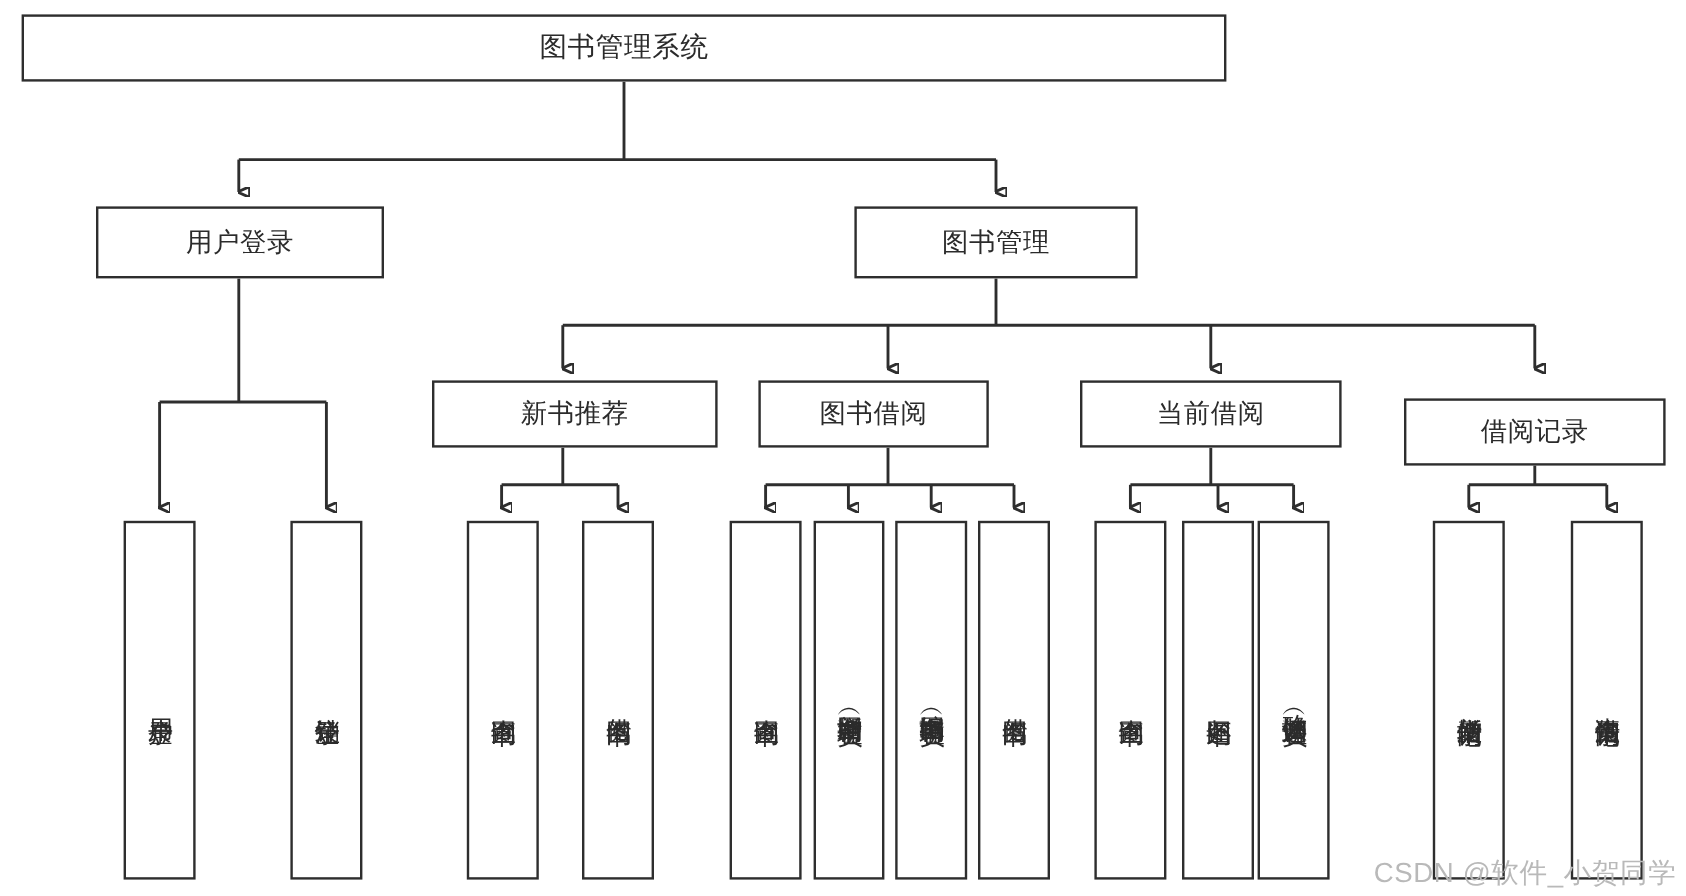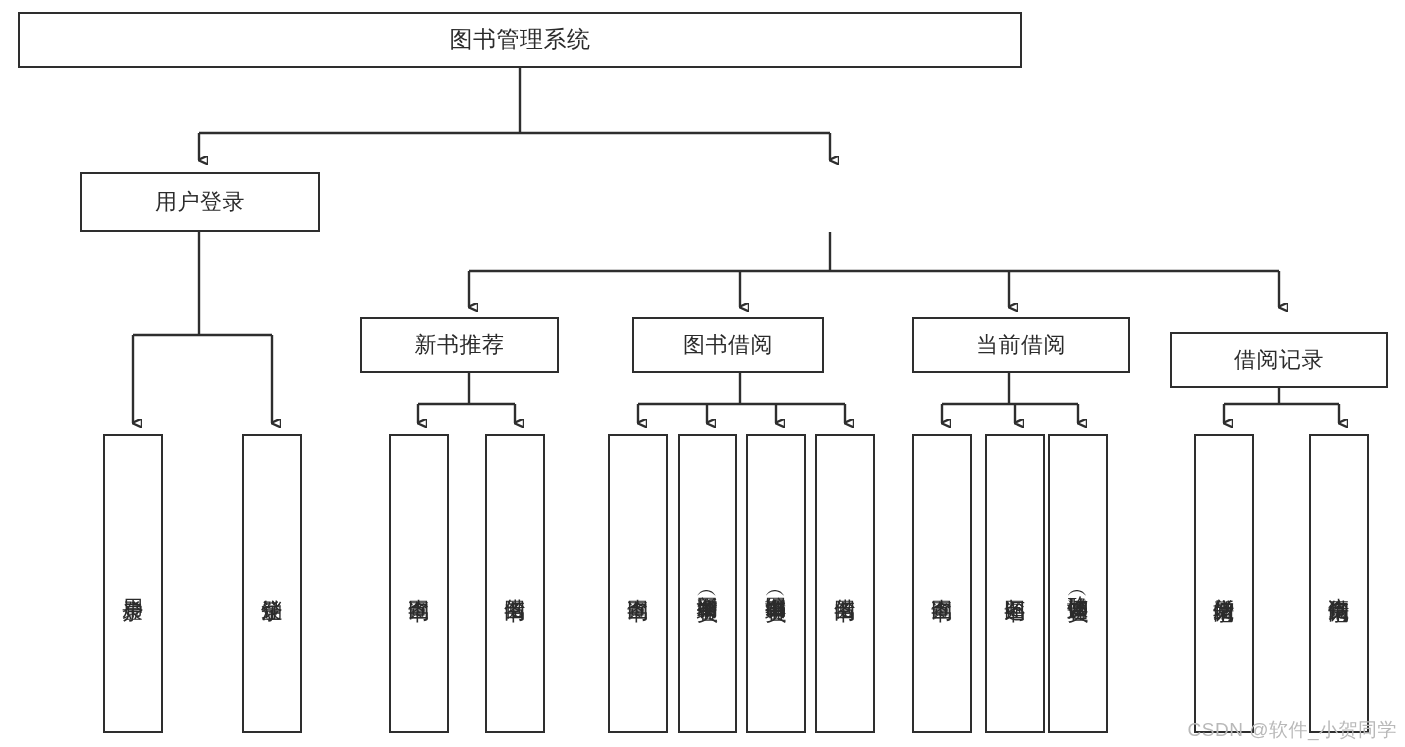--- a/index.html
+++ b/index.html
@@ -65,21 +65,21 @@
   }
   svg.links path, svg.links line {
     stroke: #2e2e2e;
     stroke-width: 2.4;
     fill: none;
   }
   .watermark {
     position: absolute;
     right: 8px;
     bottom: 4px;
-    font-size: 19px;
+    font-size: 23px;
     color: #b9b9b9;
     letter-spacing: 0.5px;
     white-space: nowrap;
     font-family: "Liberation Sans", "DejaVu Sans", sans-serif;
   }
 </style>
 </head>
 <body>
 
 <div id="canvas">
@@ -132,28 +132,31 @@
     <line x1="1339" y1="404" x2="1339" y2="423" marker-end="url(#arrow)"></line>
   </svg>
 
   <div class="node h root" style="left:18px; top:12px; width:1004px; height:56px;">
     <span class="lbl">图书管理系统</span>
   </div>
 
   <div class="node h" style="left:80px; top:172px; width:240px; height:60px;">
     <span class="lbl">用户登录</span>
   </div>
-
-  <div class="node h" style="left:360px; top:317px; width:199px; height:56px;">
+  <div class="node h" style="left:712px; top:172px; width:236px; height:60px;">
+    <span class="lbl">图书管理</span>
+  </div>
+
+  <div class="node h" style="left:360px; top:317px; width:238px; height:56px;">
     <span class="lbl">新书推荐</span>
   </div>
   <div class="node h" style="left:632px; top:317px; width:192px; height:56px;">
     <span class="lbl">图书借阅</span>
   </div>
-  <div class="node h" style="left:900px; top:317px; width:218px; height:56px;margin-left:12px;">
+  <div class="node h" style="left:900px; top:317px; width:218px; height:56px;">
     <span class="lbl">当前借阅</span>
   </div>
   <div class="node h" style="left:1170px; top:332px; width:218px; height:56px;">
     <span class="lbl">借阅记录</span>
   </div>
 
   <div class="node v" style="left:103px; top:434px; width:60px; height:299px;">
     <span class="lbl">用户登录</span>
   </div>
   <div class="node v" style="left:242px; top:434px; width:60px; height:299px;">

